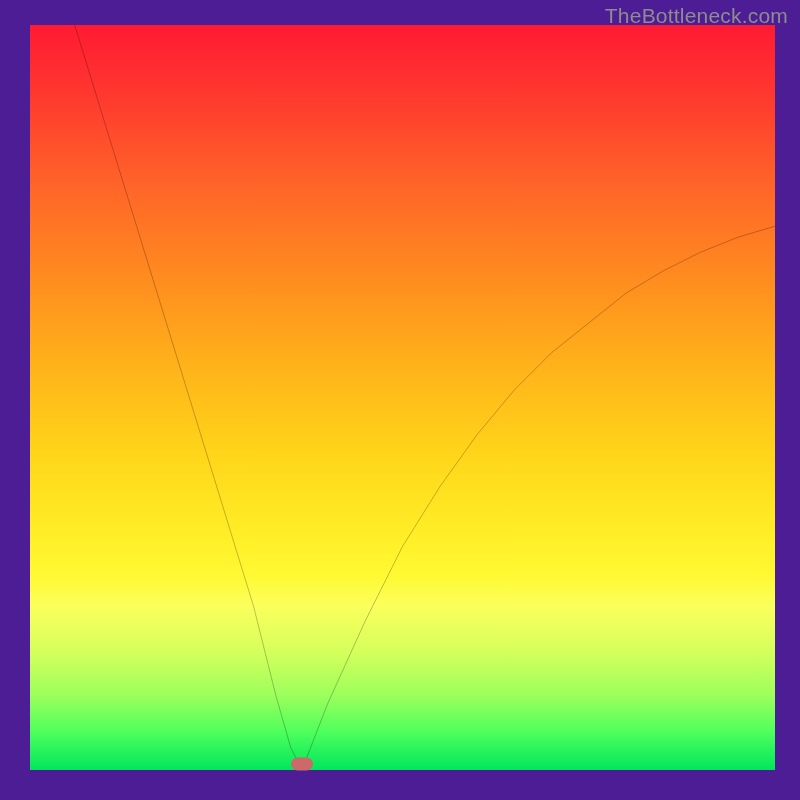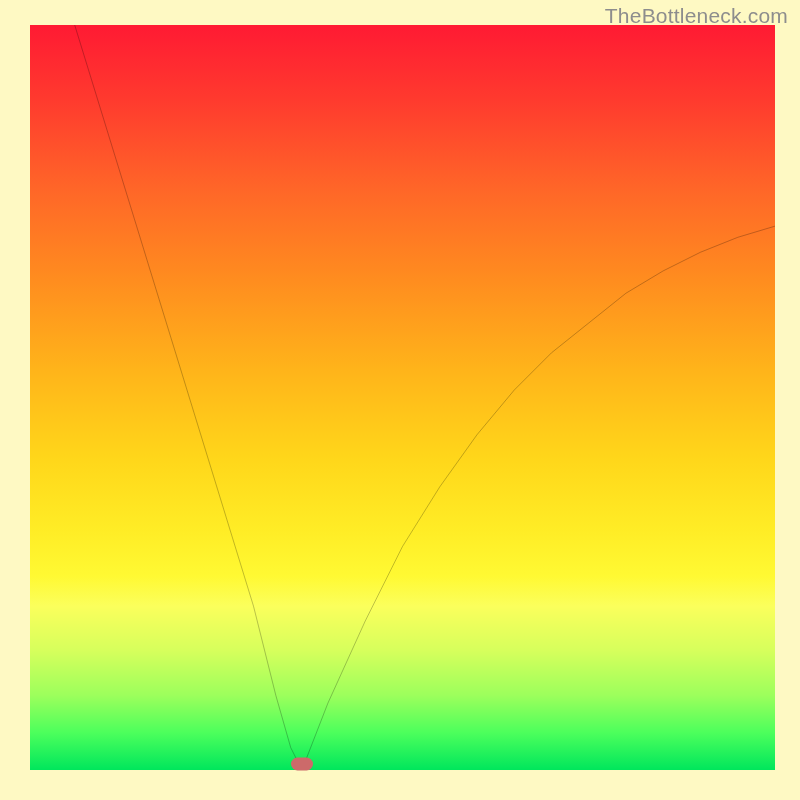--- a/index.html
+++ b/index.html
@@ -1,20 +1,20 @@
 <!DOCTYPE html>
 <html><head>
 <meta charset="utf-8">
 <style>
   * { margin: 0; padding: 0; box-sizing: border-box; }
   html, body { width: 800px; height: 800px; overflow: hidden; background: #000; }
   .container {
     width: 800px;
     height: 800px;
-    background: #fef9c3;
+    background: #4c1d95;
     position: relative;
   }
   .plot-area {
     position: absolute;
     left: 30px;
     top: 25px;
     width: 745px;
     height: 745px;
     background: linear-gradient(to bottom,
       #ff1a33 0%,

